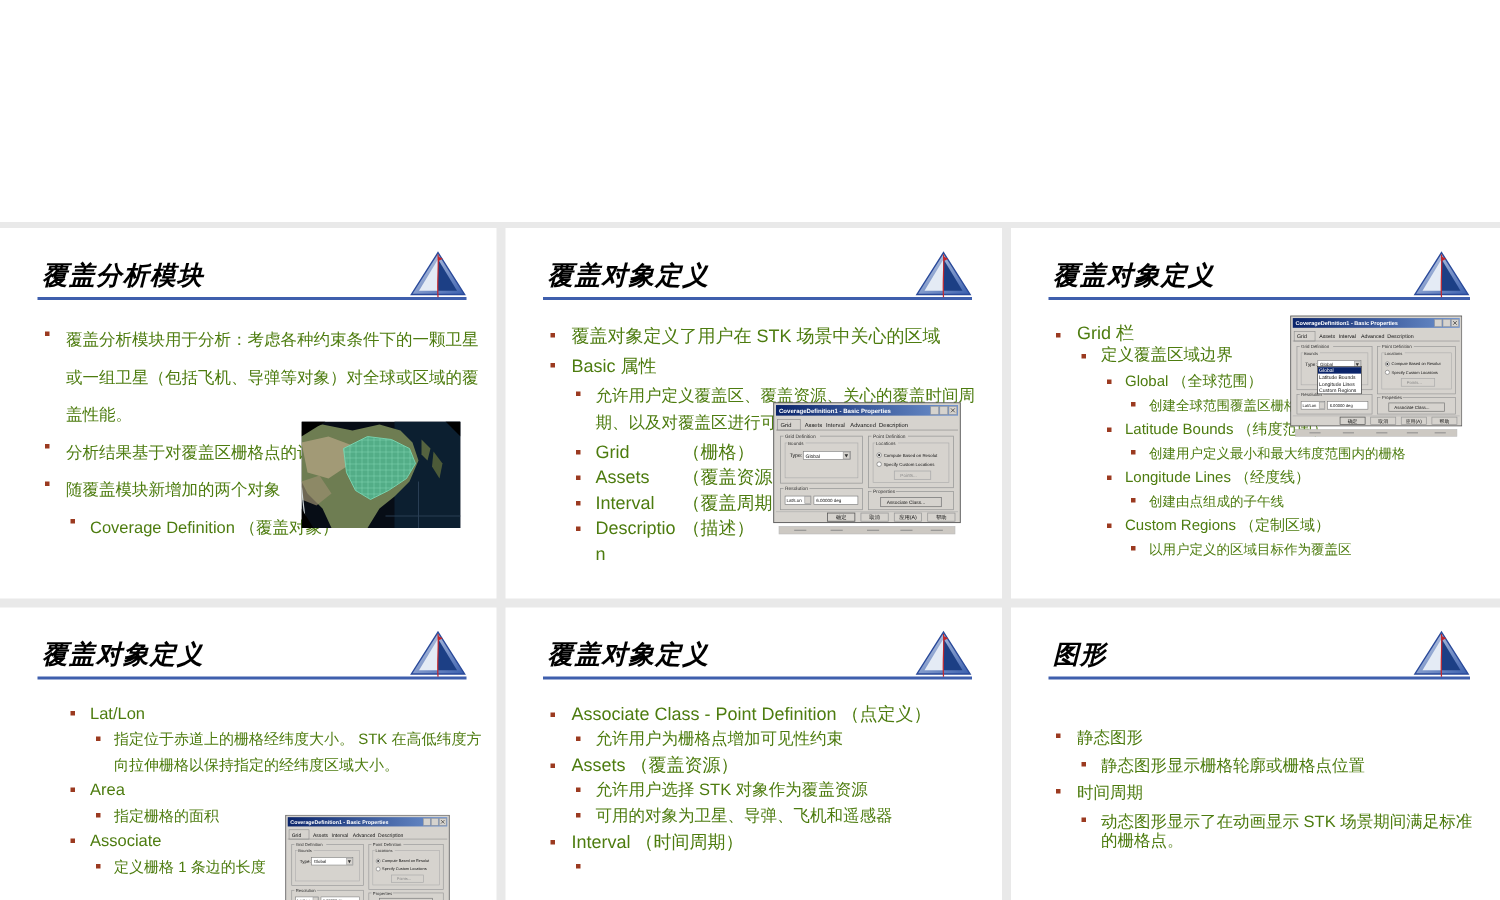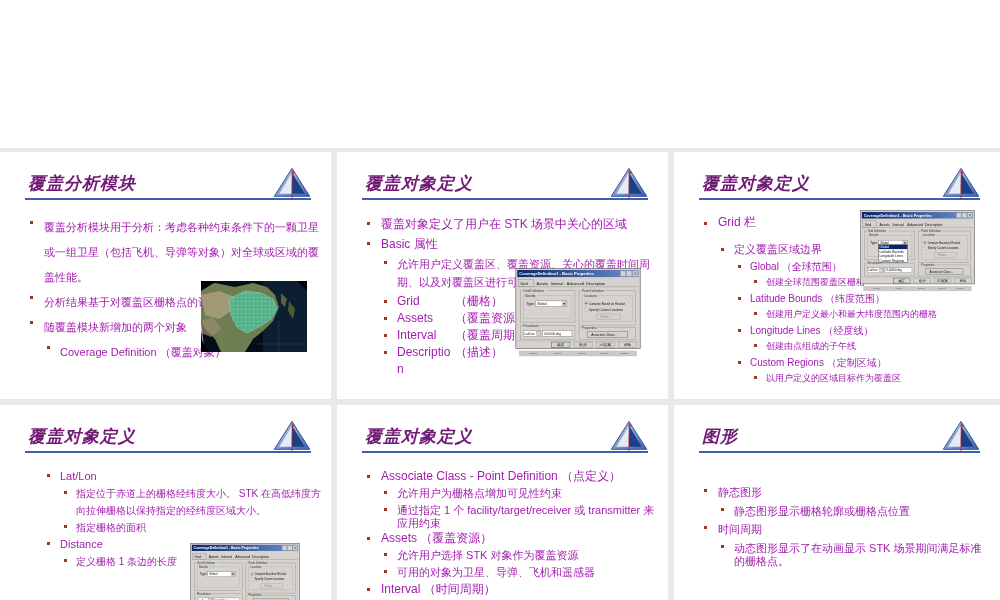--- a/index.html
+++ b/index.html
@@ -5,38 +5,38 @@
   html,body{margin:0;padding:0;width:1000px;height:600px;overflow:hidden;background:#ffffff;
     font-family:"Liberation Sans","DejaVu Sans",sans-serif;}
   .canvas{position:relative;width:1000px;height:600px;overflow:hidden;}
   .topspace{height:148px;background:#ffffff;}
   .deck{position:absolute;top:148px;left:0;width:1000px;height:452px;background:#e9e9e9;
     display:grid;grid-template-columns:331px 331px 326px;grid-template-rows:247px 254px;
     gap:6px;padding-top:4px;box-sizing:border-box;overflow:hidden;}
   .slide{background:#fff;position:relative;overflow:hidden;}
   .hdr{height:46px;margin:0 20px 0 25px;border-bottom:2.5px solid #3f5fad;position:relative;}
   .ttl{position:absolute;left:3px;bottom:3px;font-size:17px;font-weight:bold;font-style:italic;
-    color:#701a75;letter-spacing:1px;white-space:nowrap;}
+    color:#000000;letter-spacing:1px;white-space:nowrap;}
   .logo{position:absolute;right:0;bottom:-1px;width:38px;height:32px;}
-  .content{margin:15px 8px 0 0;color:#a21caf;}
+  .content{margin:15px 8px 0 0;color:#4d7c0f;}
   .b{position:relative;}
   .b::before{content:"";position:absolute;top:0.55em;width:3px;height:3px;background:#9b3a20;}
   .b1{padding-left:44px;font-size:12px;}  .b1::before{left:30px;}
   .b2{padding-left:60px;font-size:11px;}  .b2::before{left:47px;}
   .b3{padding-left:76px;font-size:10px;}  .b3::before{left:64px;}
   .b4{padding-left:92px;font-size:9px;}   .b4::before{left:80px;}
   
   .s0 .b{line-height:25px;} .s0 .b1{font-size:11px;} .s0 .content{margin-right:6px;}
   .s1 .b{line-height:18px;margin-bottom:2px;}
   .s1 .trow{position:relative;padding-left:60px;font-size:12px;line-height:17px;min-height:17px;}
   .s1 .trow::before{content:"";position:absolute;left:47px;top:0.55em;width:3px;height:3px;background:#9b3a20;}
   .s1 .term{display:inline-block;width:58px;word-break:break-all;vertical-align:top;}
   .s1 .gloss{display:inline-block;vertical-align:top;}
   .s2 .b{line-height:15px;margin-bottom:1px;}
-  .s2 .b1{margin-bottom:12px;font-size:12px;}
+  .s2 .b1{margin-bottom:0;font-size:12px;}
   .s2 .b2{margin-bottom:2px;}
   .s3 .b{line-height:17px;}
   .s4 .b{line-height:17px;}
   .s4 .bwrap{line-height:13px;padding-top:2px;}
   .s5 .content{margin-top:30px;}
   .s5 .b{line-height:18px;}
   .s5 .b1{font-size:11px;margin-bottom:1px;}
   .s5 .bwrap{line-height:13px;padding-top:3px;}
   .map{position:absolute;left:201px;top:129px;width:106px;height:71px;}
   .dlg{position:absolute;}
@@ -253,40 +253,40 @@
     <div class="slide s3">
       <div class="hdr">
         <span class="ttl">覆盖对象定义</span>
         <svg class="logo">
             <use href="#logo-sym"></use>
           </svg>
       </div>
       <div class="content">
         <div class="b b2"><span>Lat/Lon</span></div>
         <div class="b b3"><span>指定位于赤道上的栅格经纬度大小。 STK 在高低纬度方向拉伸栅格以保持指定的经纬度区域大小。</span></div>
+        <div class="b b2"><span>Area</span></div>
         <div class="b b3"><span>指定栅格的面积</span></div>
-        <div class="b b2"><span>Distance</span></div>
+        <div class="b b2"><span>Associate</span></div>
         <div class="b b3"><span>定义栅格 1 条边的长度</span></div>
       </div>
       <svg class="dlg dlgC">
           <use href="#dlg-sym"></use>
         </svg>
     </div>
 
     <div class="slide s4">
       <div class="hdr">
         <span class="ttl">覆盖对象定义</span>
         <svg class="logo">
             <use href="#logo-sym"></use>
           </svg>
       </div>
       <div class="content">
         <div class="b b1"><span>Associate Class - Point Definition  （点定义）</span></div>
         <div class="b b2"><span>允许用户为栅格点增加可见性约束</span></div>
-        <div class="b b2 bwrap"><span>通过指定 1 个 facility/target/receiver 或 transmitter 来应用约束</span></div>
         <div class="b b1"><span>Assets  （覆盖资源）</span></div>
         <div class="b b2"><span>允许用户选择 STK 对象作为覆盖资源</span></div>
         <div class="b b2"><span>可用的对象为卫星、导弹、飞机和遥感器</span></div>
         <div class="b b1"><span>Interval  （时间周期）</span></div>
         <div class="b b2"></div>
       </div>
     </div>
 
     <div class="slide s5">
       <div class="hdr">

